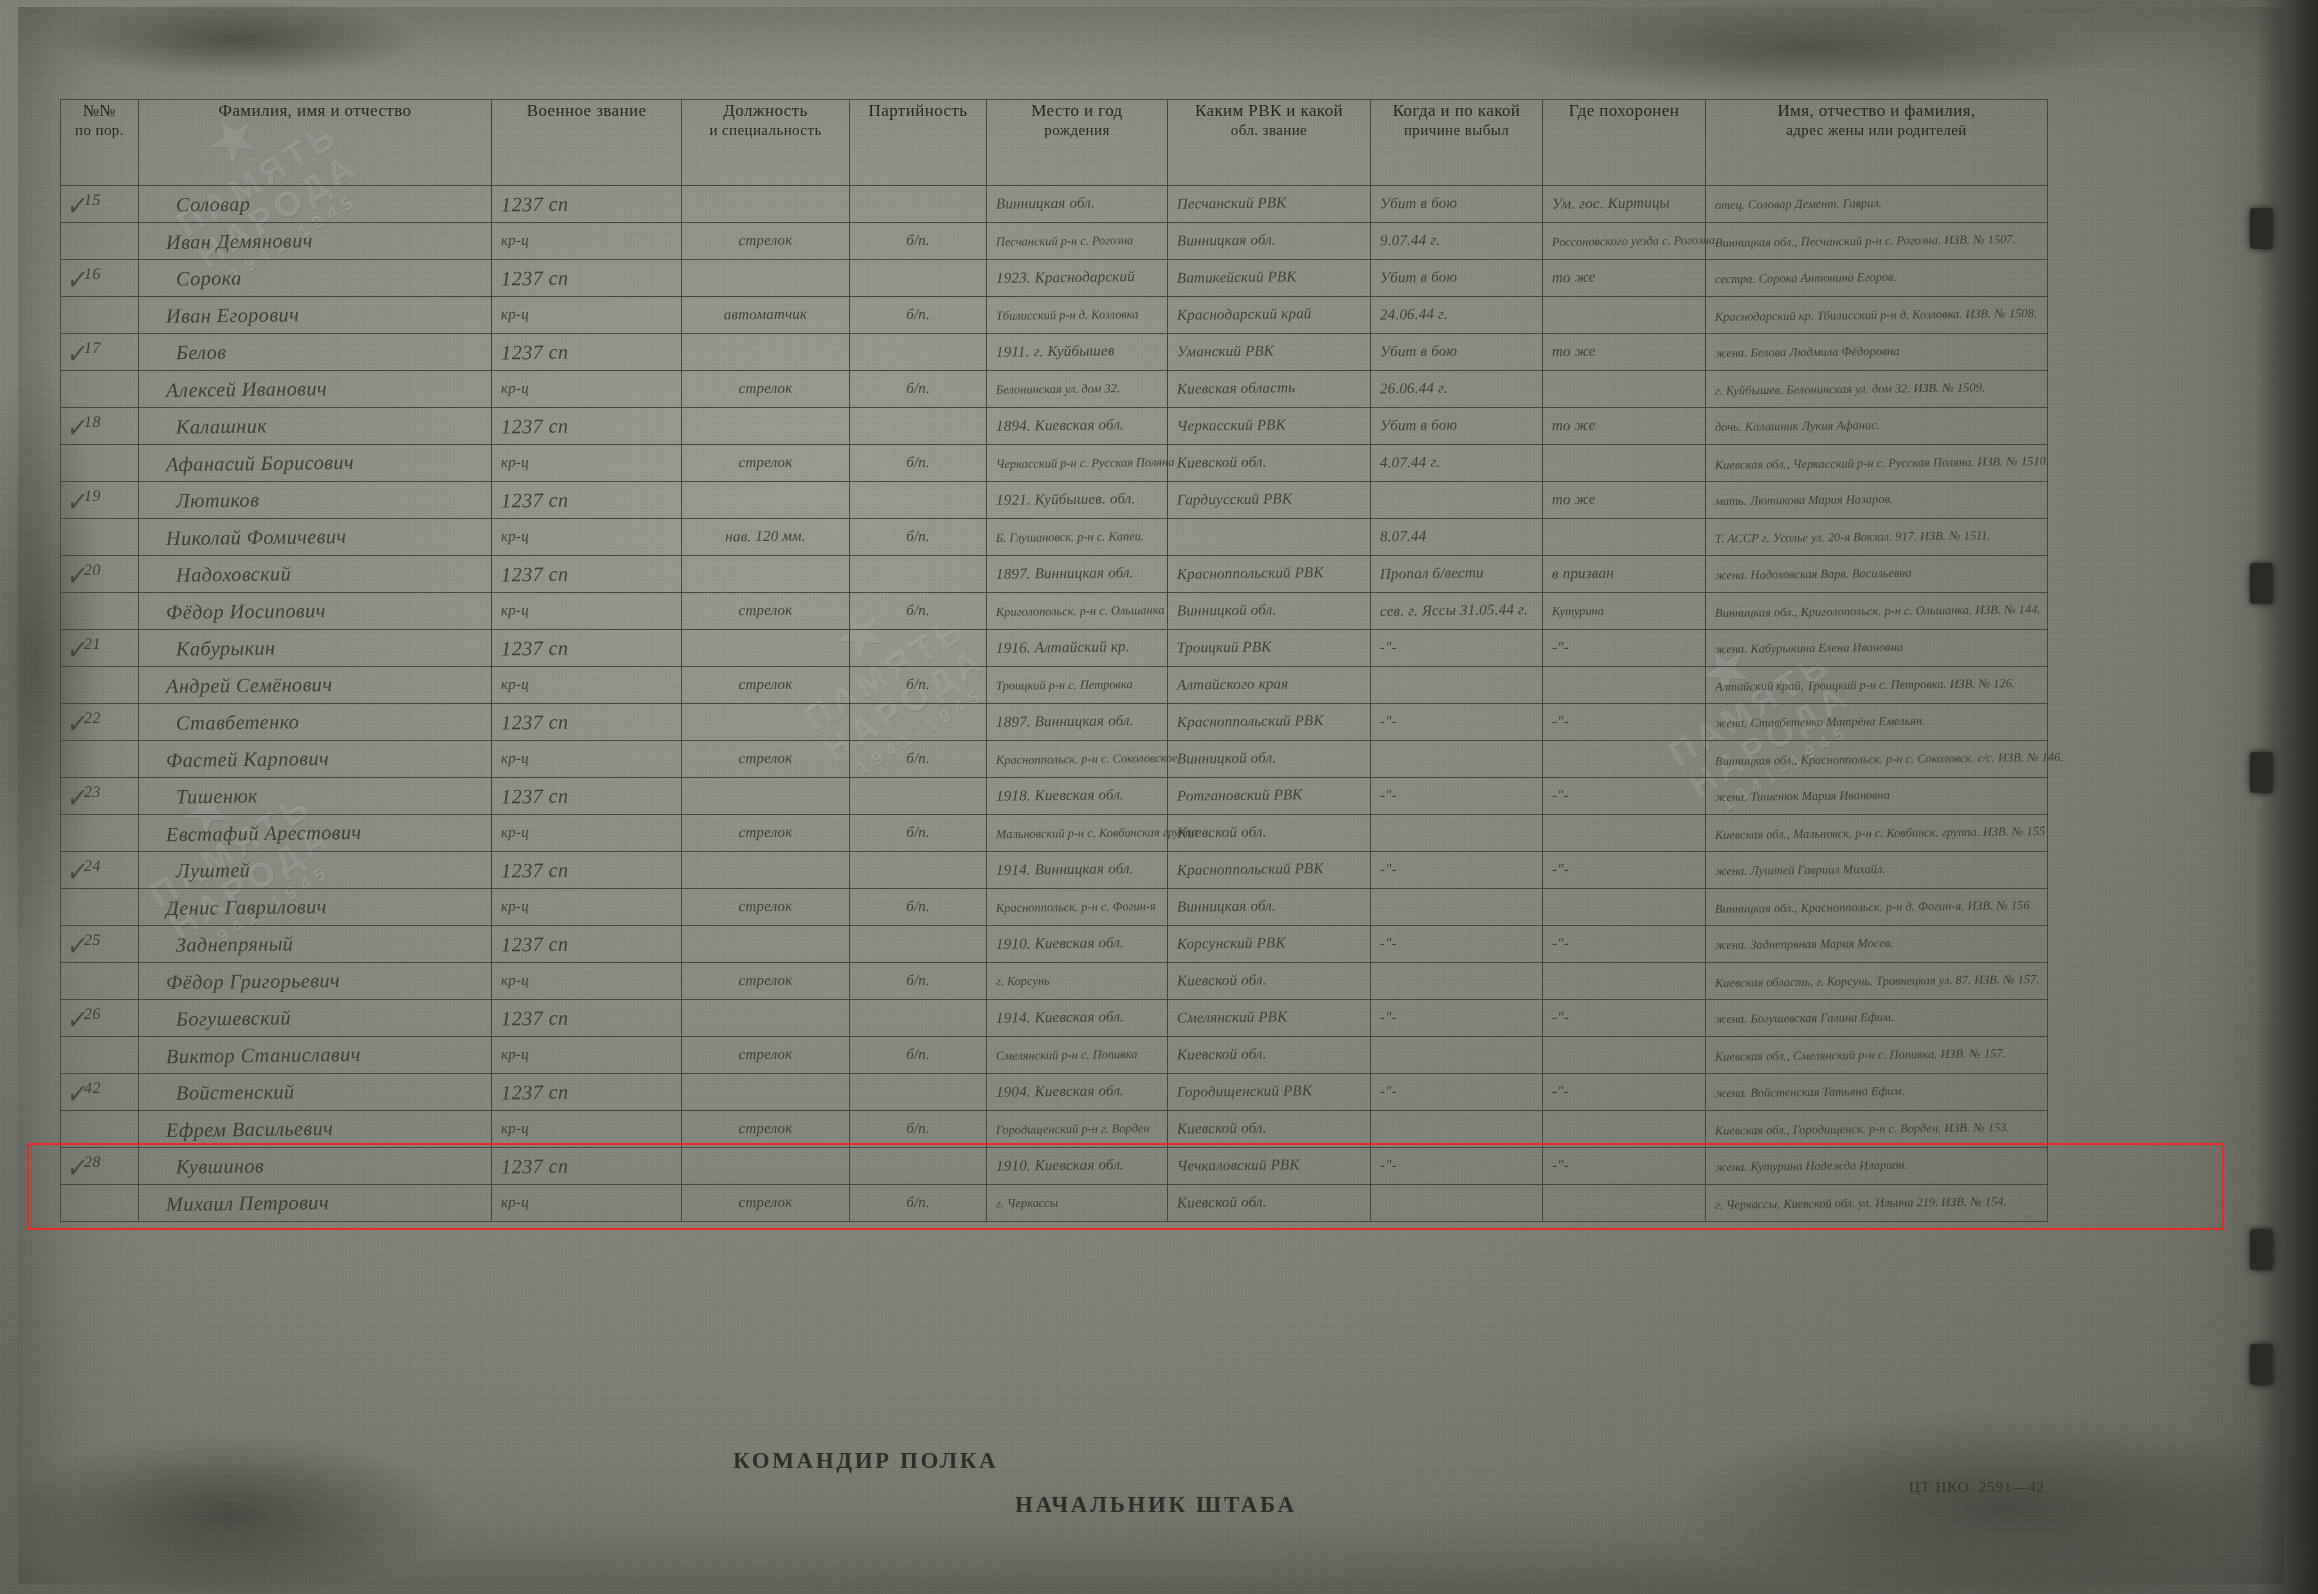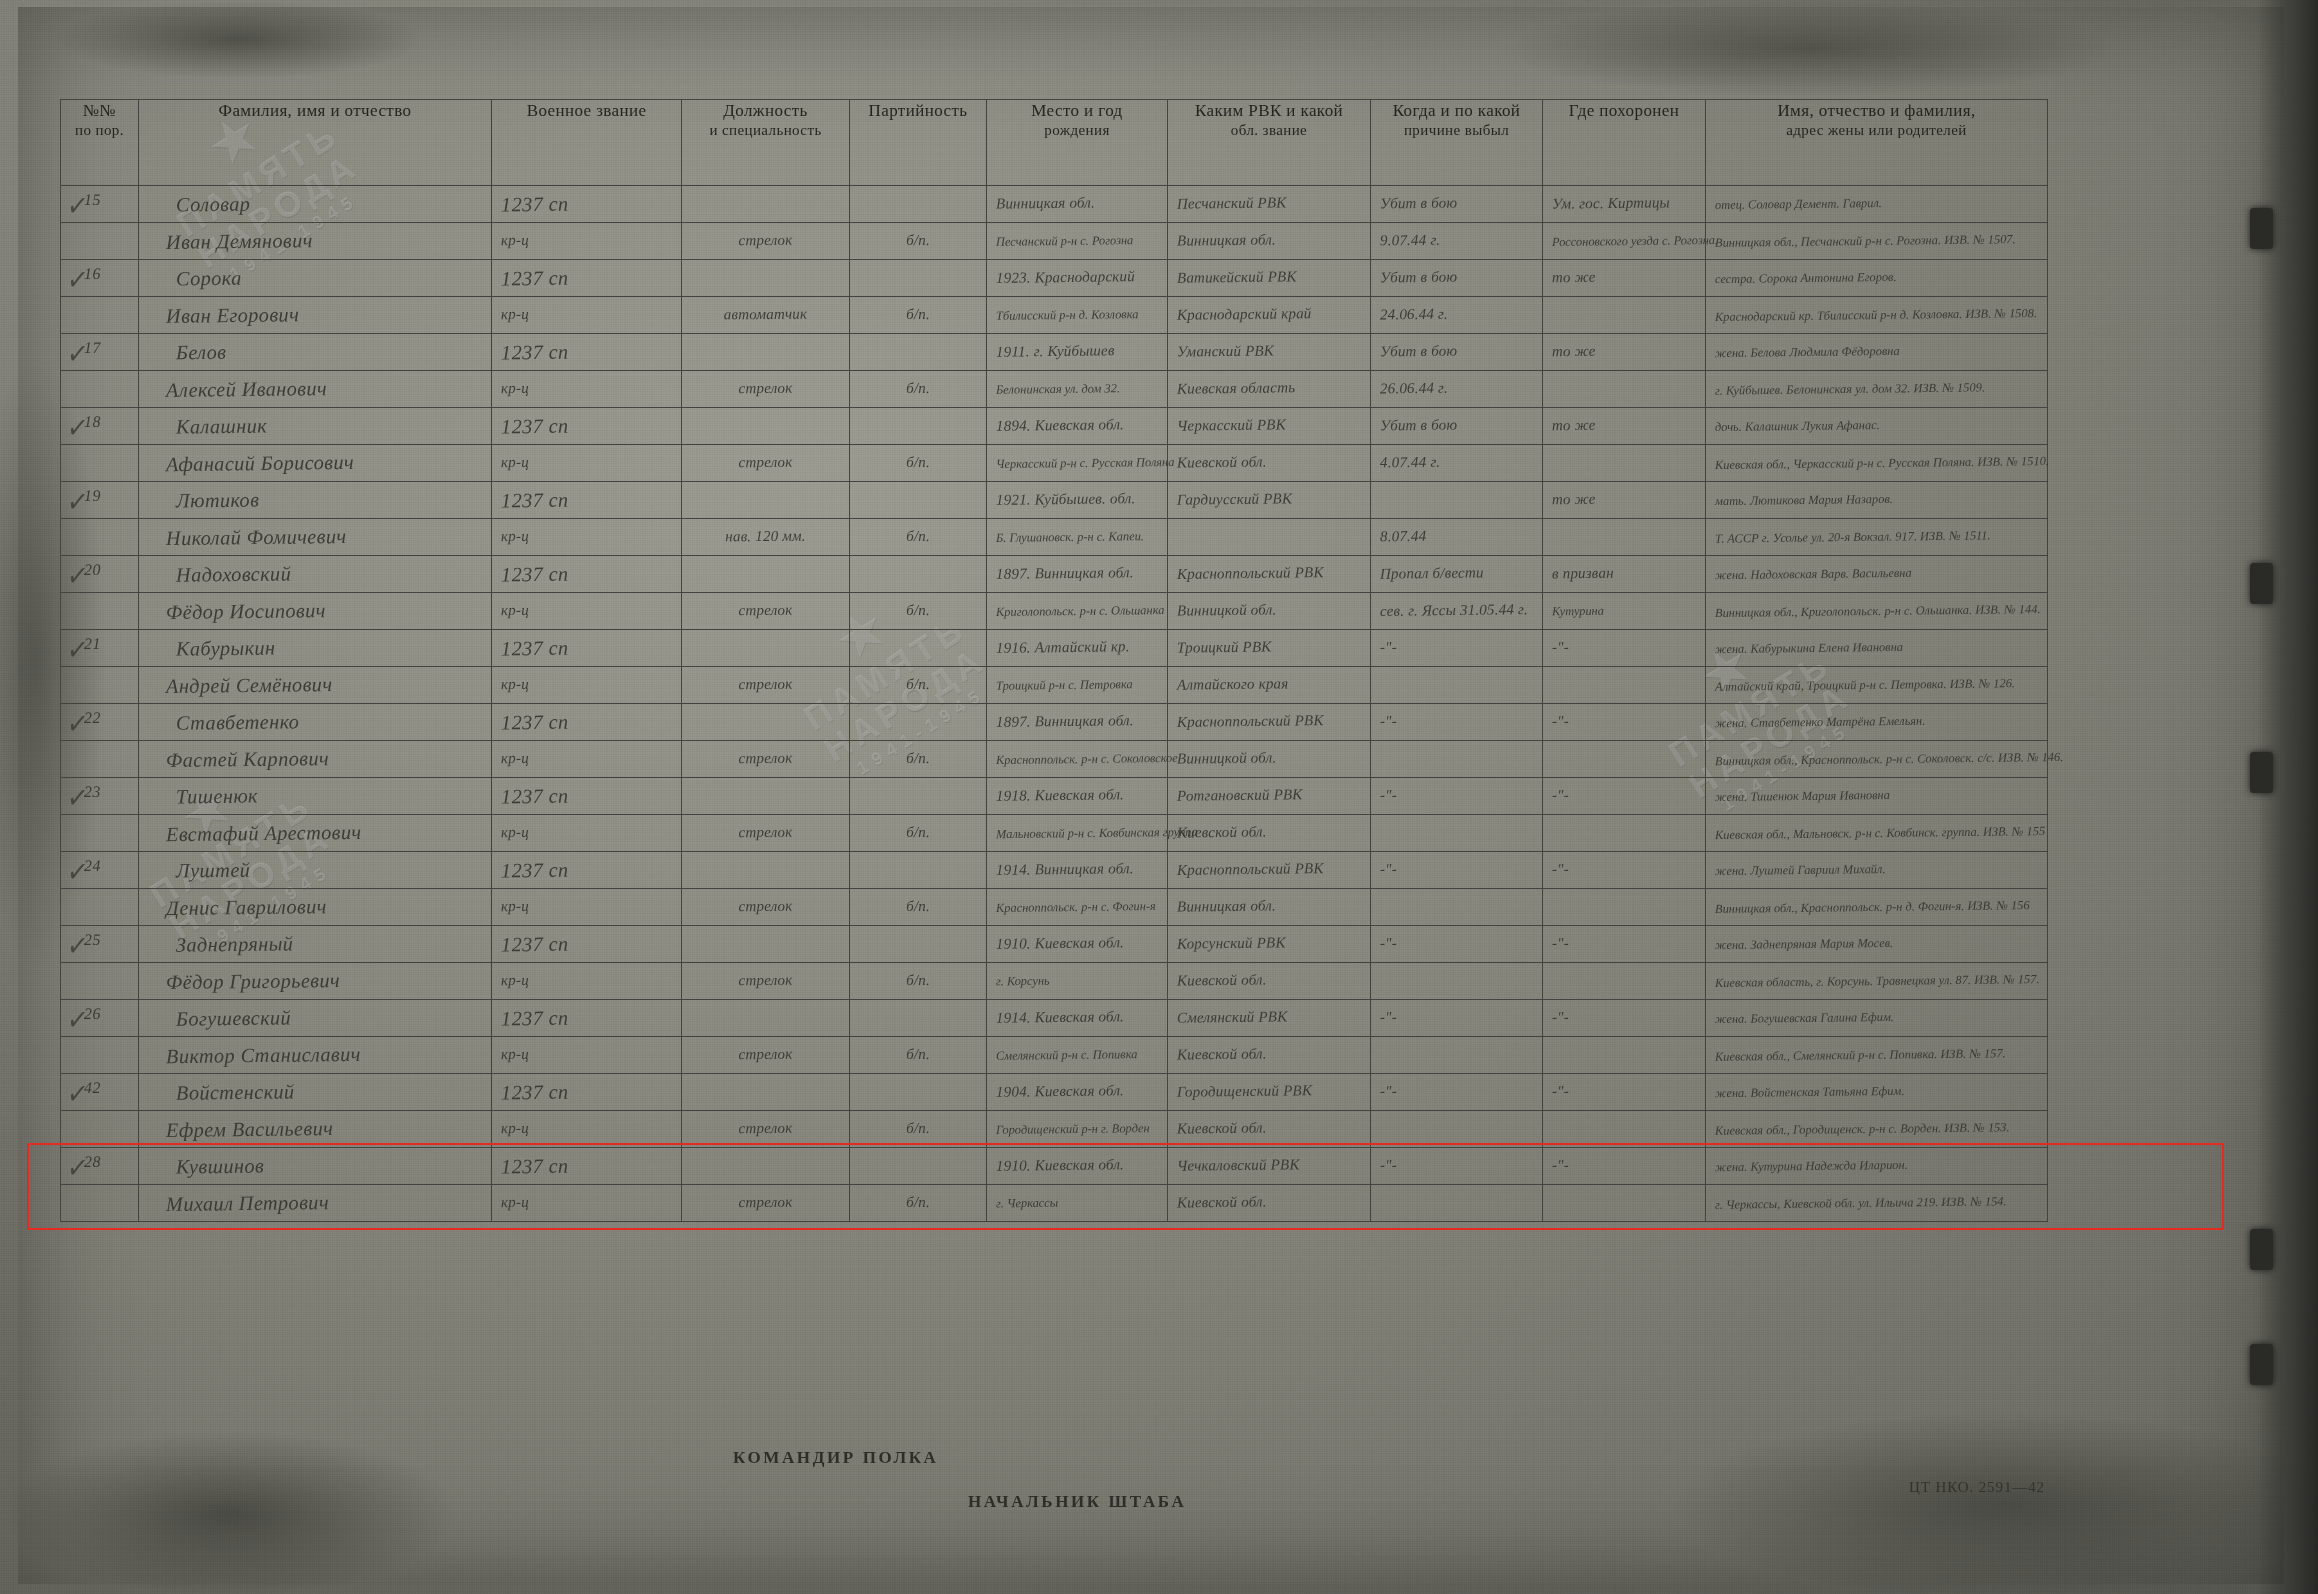--- a/index.html
+++ b/index.html
@@ -145,21 +145,21 @@
     border-radius: 1.8px;
     pointer-events: none;
     z-index: 30;
   }
   
   .footer-line {
     position: absolute;
     font-family: "Liberation Serif", serif;
     font-weight: bold;
     letter-spacing: 2.6px;
-    font-size: 17px;
+    font-size: 23px;
     color: #2e2e28;
     text-align: right;
   }
   #footer-code {
     position: absolute;
     right: 274px;
     bottom: 99px;
     font-size: 15px;
     color: #33332c;
     letter-spacing: 0.9px;
@@ -1120,16 +1120,16 @@
               <span class="hand xs">г. Черкассы, Киевской обл. ул. Ильича 219. ИЗВ. № 154.</span>
             </td>
     </tr>
         </tbody>
     </table>
   </div>
 
   <div id="highlight-box"></div>
 
   <div class="footer-line" style="left:733px;top:1448px;">КОМАНДИР ПОЛКА</div>
-  <div class="footer-line" style="left:968px;top:1492px;">НАЧАЛЬНИК ШТАБА</div>
+  <div class="footer-line" style="left:1015px;top:1492px;">НАЧАЛЬНИК ШТАБА</div>
   <div id="footer-code">ЦТ НКО. 2591—42</div>
 </div>
 
 
 </body></html>

